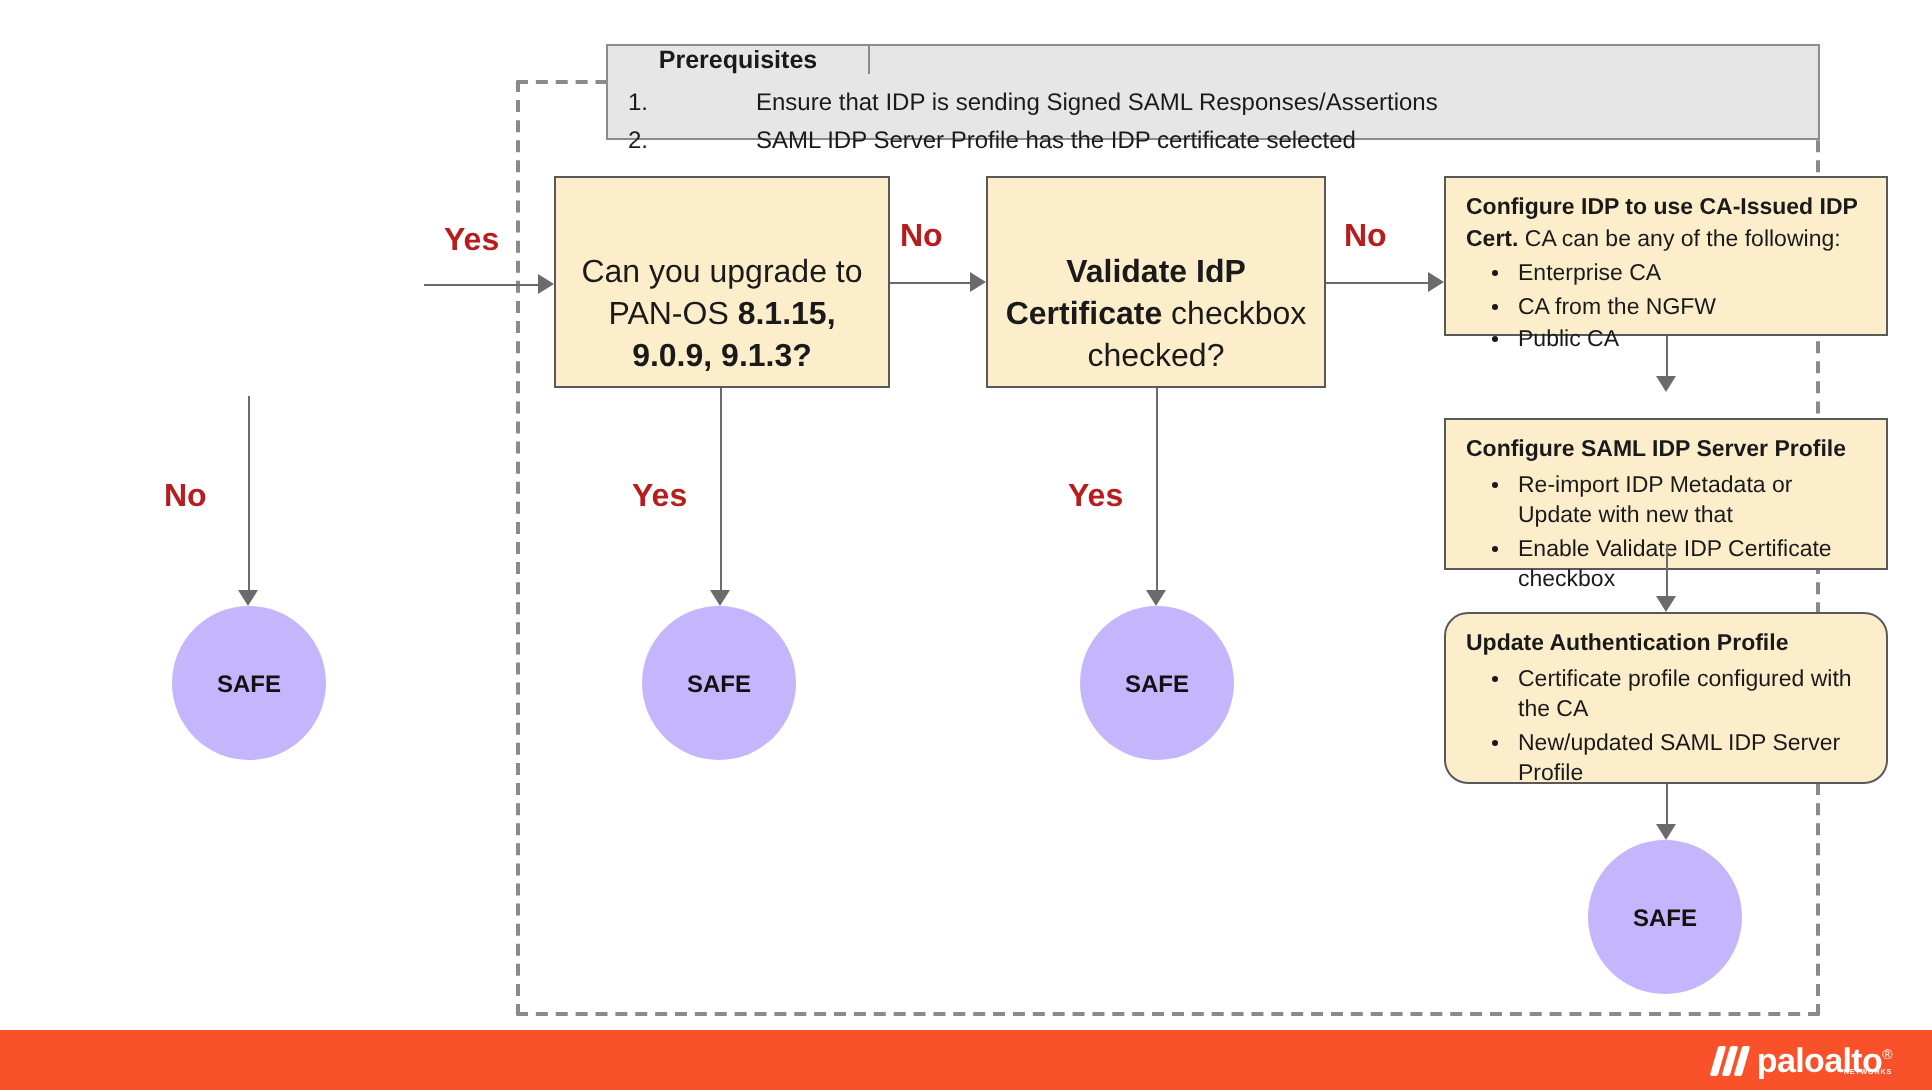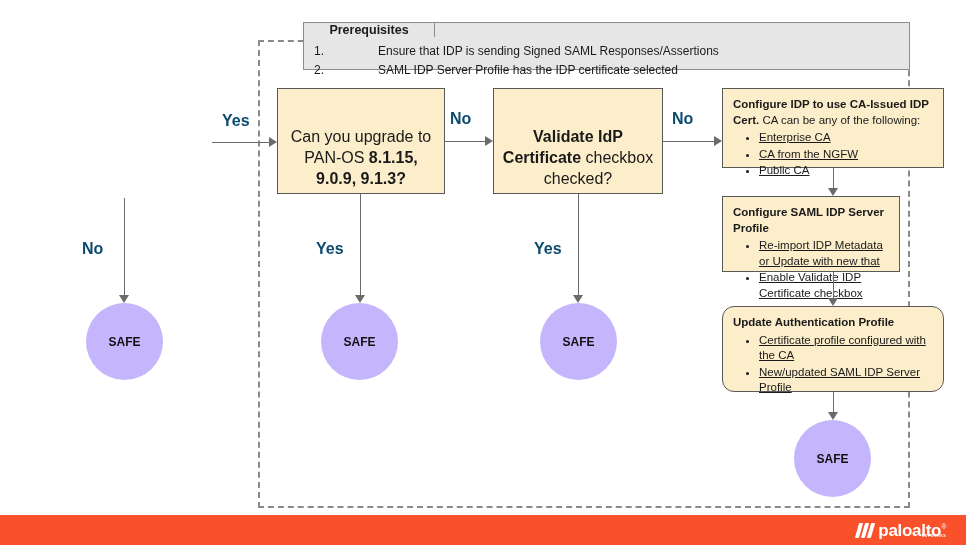--- a/index.html
+++ b/index.html
@@ -32,24 +32,24 @@
   .strong{font-weight:bold;}
 
   
   .panel{
     position:absolute;box-sizing:border-box;
     background:#fceecb;border:1.5px solid #595959;
     padding:8px 10px 8px 10px;font-size:11.5px;line-height:1.35;
     text-align:left;
   }
   .panel .phead{font-weight:bold;display:block;margin-bottom:1px;}
-  .panel ul{margin:2px 0 0 0;padding-left:26px;list-style:disc;text-decoration:underline;}
+  .panel ul{margin:2px 0 0 0;padding-left:26px;list-style:disc;}
   .panel li{margin:0 0 1px 0;}
   .p1{left:722px;top:88px;width:222px;height:80px;}
-  .p2{left:722px;top:196px;width:178px;height:76px;}
+  .p2{left:722px;top:209px;width:222px;height:76px;}
   .p3{left:722px;top:306px;width:222px;height:86px;border-radius:12px;}
 
   
   .prereq{
     position:absolute;left:303px;top:22px;width:607px;height:48px;
     display:flex;box-sizing:border-box;
     background:#e6e6e6;border:1.5px solid #8c8c8c;flex-direction:column;
   }
   .prereq-label{
     width:131px;border-right:1.5px solid #8c8c8c;box-sizing:border-box;
@@ -82,21 +82,21 @@
     position:absolute;width:0;height:0;
     border-top:5px solid transparent;border-bottom:5px solid transparent;
     border-left:8px solid #6b6b6b;
   }
   .arrow-d{
     position:absolute;width:0;height:0;
     border-left:5px solid transparent;border-right:5px solid transparent;
     border-top:8px solid #6b6b6b;
   }
 
-  .elabel{position:absolute;font-size:16px;font-weight:bold;color:#0c4a6e;}
+  .elabel{position:absolute;font-size:16px;font-weight:bold;color:#b91c1c;}
 
   
   .footer{
     position:absolute;left:0;bottom:0;width:966px;height:30px;
     background:#f9522a;display:flex;align-items:center;justify-content:flex-end;
   }
   .logo{display:flex;align-items:center;gap:5px;margin-right:20px;}
   .logo-mark{display:flex;gap:2px;transform:skewX(-16deg);}
   .logo-bar{width:4px;height:15px;background:#fff;border-radius:1px;}
   .logo-text{

